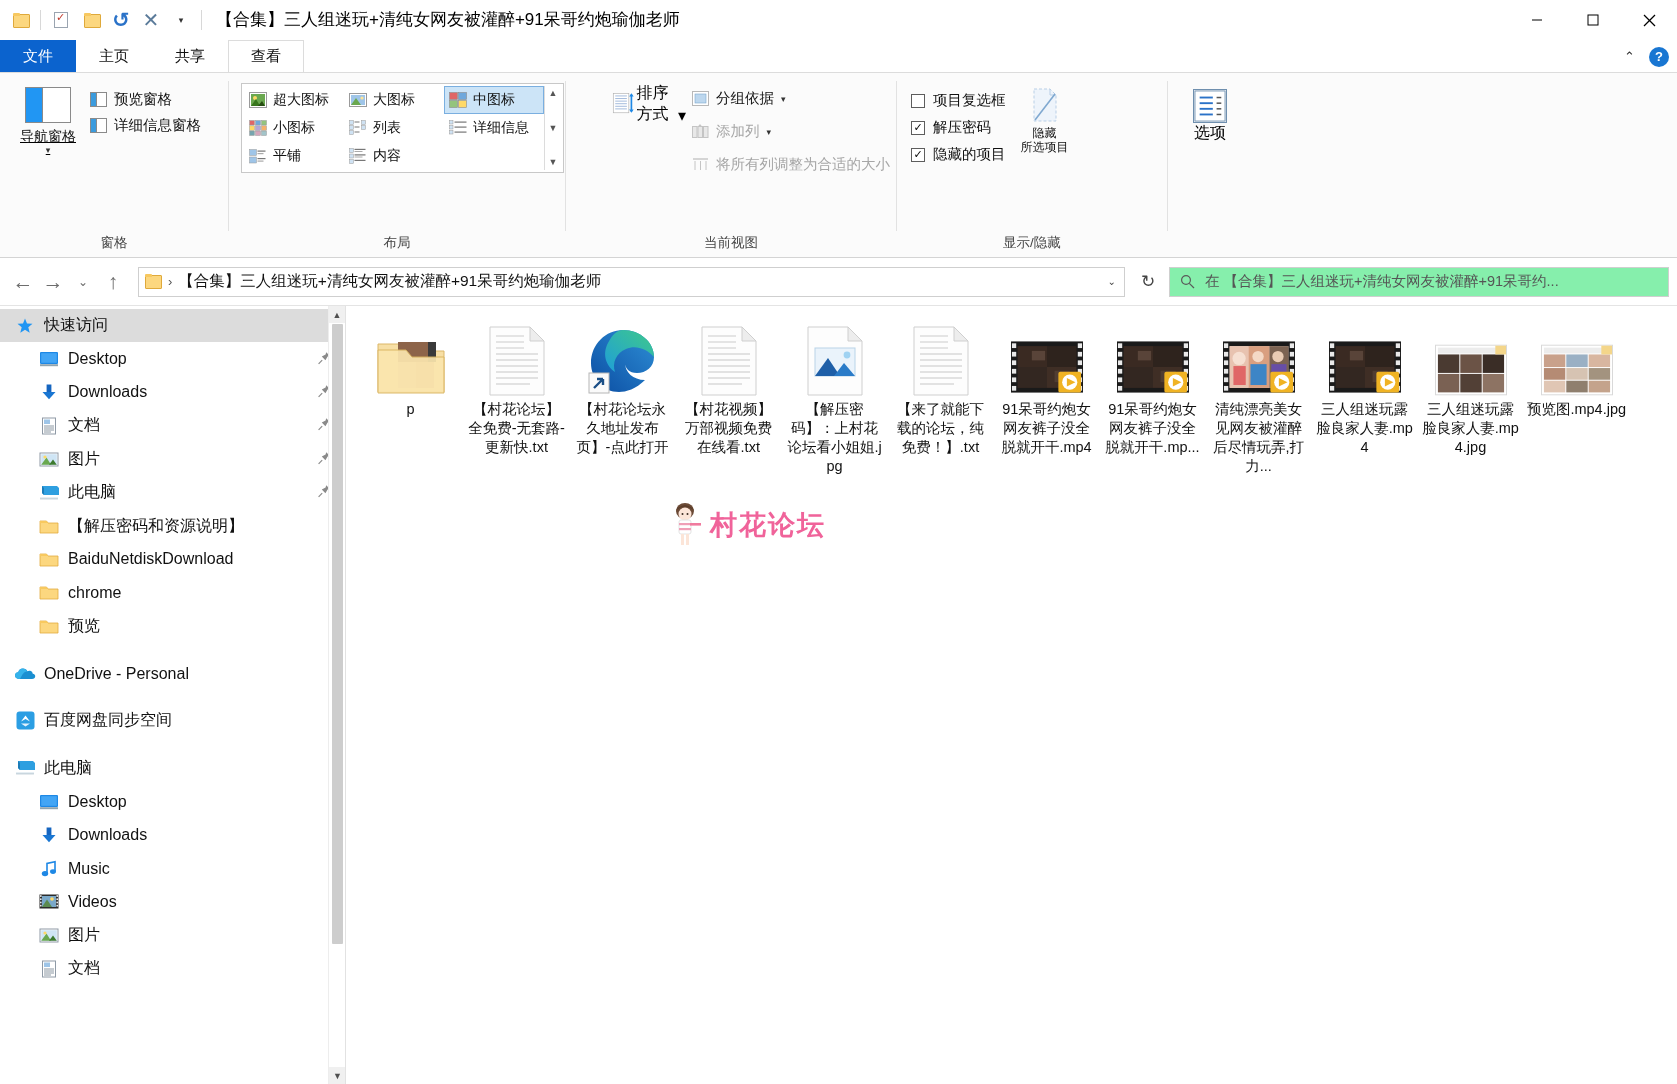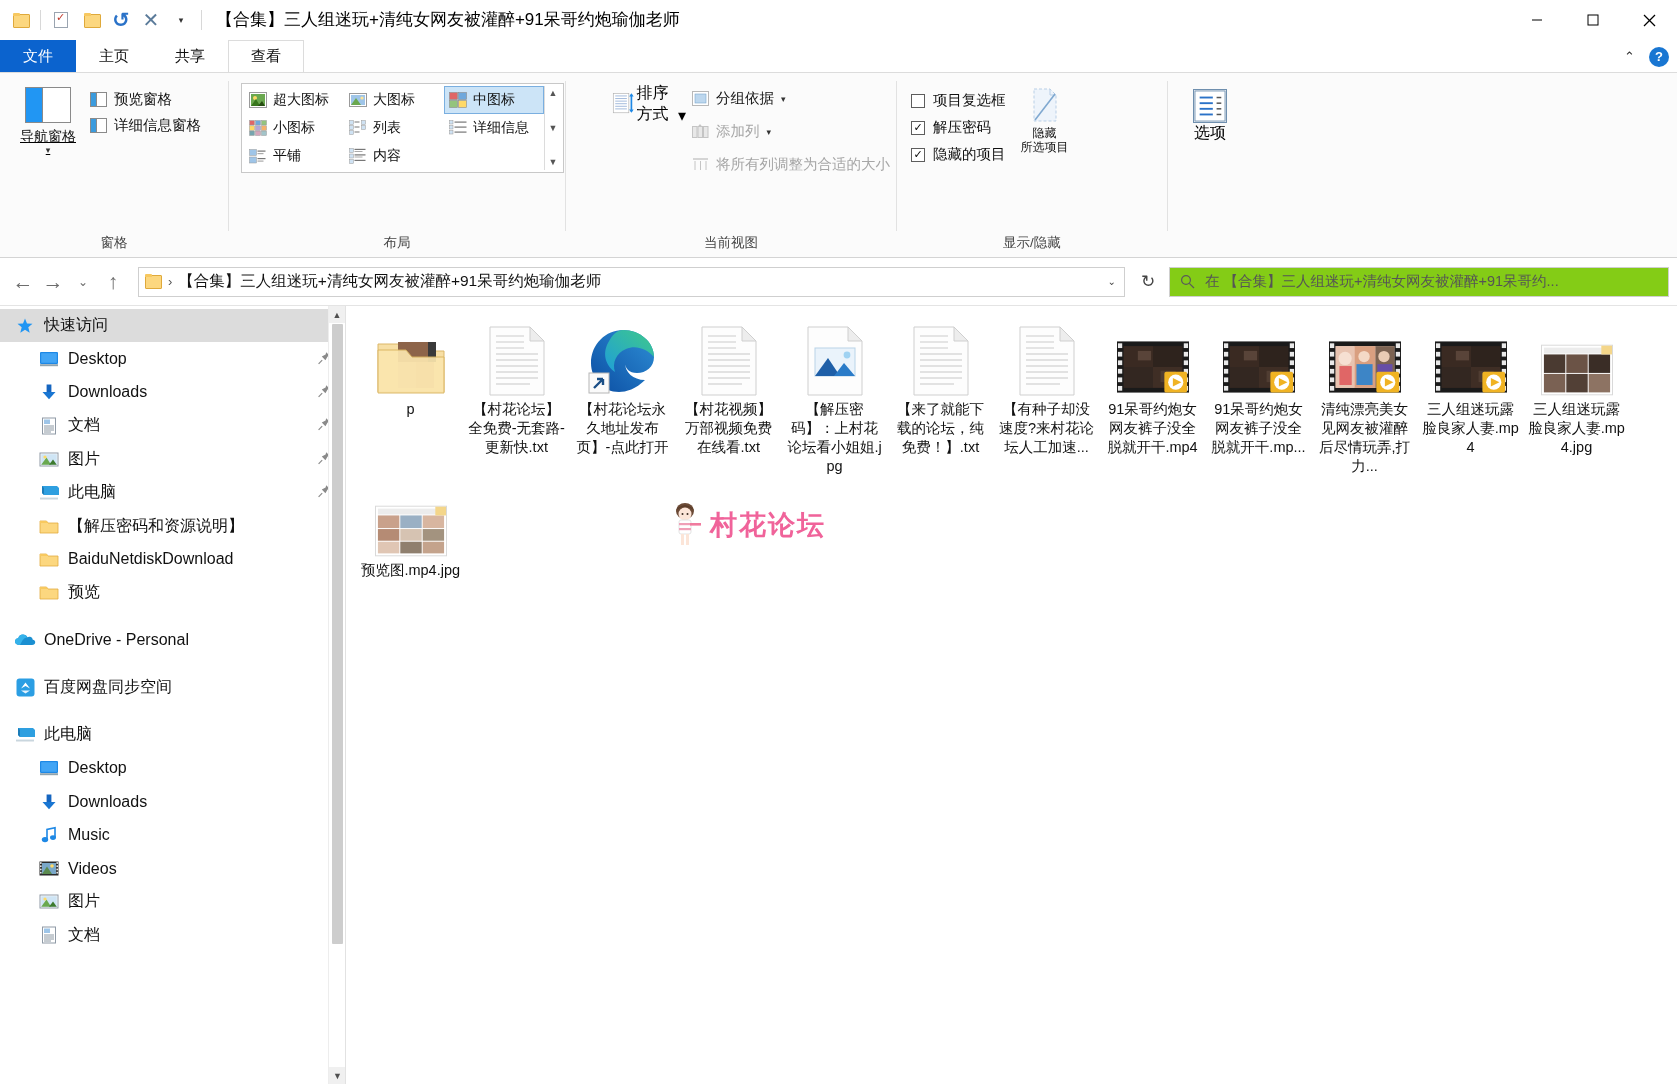--- a/index.html
+++ b/index.html
@@ -153,21 +153,21 @@
     flex:1; height:30px; border:1px solid #cfcfcf; background:#fff; display:flex; align-items:center;
     margin:0 6px 0 10px; padding-left:6px; position:relative;
   }
   .addr-folder { margin-right:5px; }
   .addr-sep { color:#555; font-size:13px; margin:0 6px 0 3px; }
   .addr-text { font-size:15.5px; color:#111; white-space:nowrap; overflow:hidden;}
   .addr-caret { position:absolute; right:8px; font-size:10px; color:#444;}
   .refreshbtn { width:34px;height:30px;display:flex;align-items:center;justify-content:center;
       border:1px solid transparent; color:#444; font-size:17px;}
   .searchbox {
-    width:500px; height:30px; border:1px solid #cfcfcf; background:#84cc16; display:flex; align-items:center;
+    width:500px; height:30px; border:1px solid #cfcfcf; background:#86efac; display:flex; align-items:center;
     margin-left:4px; padding-left:10px; gap:10px;
   }
   .search-ico { color:#5a5a5a; }
   .search-text { font-size:14.5px; color:#555; white-space:nowrap; overflow:hidden; }
 
   
   .body { display:flex; height:calc(1084px - 40px - 33px - 185px - 48px); }
   .sidebar {
     width:346px; background:#fff; border-right:1px solid #e2e2e2; position:relative;
     overflow:hidden;
@@ -645,20 +645,29 @@
           </span>
           <span class="nav-label">BaiduNetdiskDownload</span>
         </div>
         <div class="nav-item ind-1">
           <span class="nav-ico">
             <svg width="20" height="17" viewBox="0 0 20 17">
               <path d="M1 3 H7.5 L9 5 H19 V15 H1 Z" fill="#fcd77f" stroke="#e2ab3f" stroke-width="0.8"></path>
               <path d="M1 3 H7.5 L9 5 H1 Z" fill="#f8c95f"></path>
             </svg>
           </span>
+          <span class="nav-label">chrome</span>
+        </div>
+        <div class="nav-item ind-1">
+          <span class="nav-ico">
+            <svg width="20" height="17" viewBox="0 0 20 17">
+              <path d="M1 3 H7.5 L9 5 H19 V15 H1 Z" fill="#fcd77f" stroke="#e2ab3f" stroke-width="0.8"></path>
+              <path d="M1 3 H7.5 L9 5 H1 Z" fill="#f8c95f"></path>
+            </svg>
+          </span>
           <span class="nav-label">预览</span>
         </div>
         <div class="spacer"></div>
         <div class="nav-item ind-0">
           <span class="nav-ico">
             <svg width="22" height="16" viewBox="0 0 22 16">
               <path d="M6 13 Q1 13 1 9.6 Q1 6.6 4.2 6.3 Q5 2.4 9 2.4 Q12.2 2.4 13.4 5.2 Q14.6 4.4 16.2 4.8 Q18.6 5.4 18.8 7.8 Q21.4 8.2 21.2 10.6 Q21 13 18 13 Z" fill="#1a8fd1"></path>
               <path d="M6 13 Q1 13 1 9.6 Q1 6.6 4.2 6.3 Q5 2.4 9 2.4 Q12 2.4 13.4 5.2 Q10 5.6 8.6 8.2 Q7 11 6 13 Z" fill="#35b2ea"></path>
             </svg>
           </span>
@@ -874,40 +883,20 @@
                 <line x1="8" y1="28" x2="50" y2="28"></line>
                 <line x1="8" y1="34" x2="50" y2="34"></line>
                 <line x1="8" y1="40" x2="50" y2="40"></line>
                 <line x1="8" y1="46" x2="50" y2="46"></line>
                 <line x1="8" y1="52" x2="50" y2="52"></line>
                 <line x1="8" y1="58" x2="42" y2="58"></line>
               </g>
             </svg>
           </div>
           <div class="fname">【来了就能下载的论坛，纯免费！】.txt</div>
-        </div>
-        <div class="fileitem">
-          <div class="thumb">
-            <svg width="58" height="70" viewBox="0 0 58 70">
-              <path d="M2 1 H42 L56 15 V69 H2 Z" fill="#fdfdfd" stroke="#cfcfcf"></path>
-              <path d="M42 1 V15 H56 Z" fill="#ededed" stroke="#cfcfcf"></path>
-              <g stroke="#d9d9d9" stroke-width="1.4">
-                <line x1="8" y1="10" x2="36" y2="10"></line>
-                <line x1="8" y1="16" x2="36" y2="16"></line>
-                <line x1="8" y1="22" x2="36" y2="22"></line>
-                <line x1="8" y1="28" x2="50" y2="28"></line>
-                <line x1="8" y1="34" x2="50" y2="34"></line>
-                <line x1="8" y1="40" x2="50" y2="40"></line>
-                <line x1="8" y1="46" x2="50" y2="46"></line>
-                <line x1="8" y1="52" x2="50" y2="52"></line>
-                <line x1="8" y1="58" x2="42" y2="58"></line>
-              </g>
-            </svg>
-          </div>
-          <div class="fname">【有种子却没速度?来村花论坛人工加速...</div>
         </div>
         <div class="fileitem">
           <div class="thumb">
             <svg width="76" height="58" viewBox="0 0 76 58">
               <rect x="0" y="2" width="76" height="54" fill="#1a1a1a"></rect>
               <rect x="7" y="7" width="62" height="44" fill="#2b211c"></rect>
               <rect x="7" y="7" width="31" height="22" fill="#3a2a22"></rect>
               <rect x="38" y="7" width="31" height="22" fill="#2e231d"></rect>
               <rect x="7" y="29" width="31" height="22" fill="#332721"></rect>
               <rect x="38" y="29" width="31" height="22" fill="#3f2e25"></rect>

